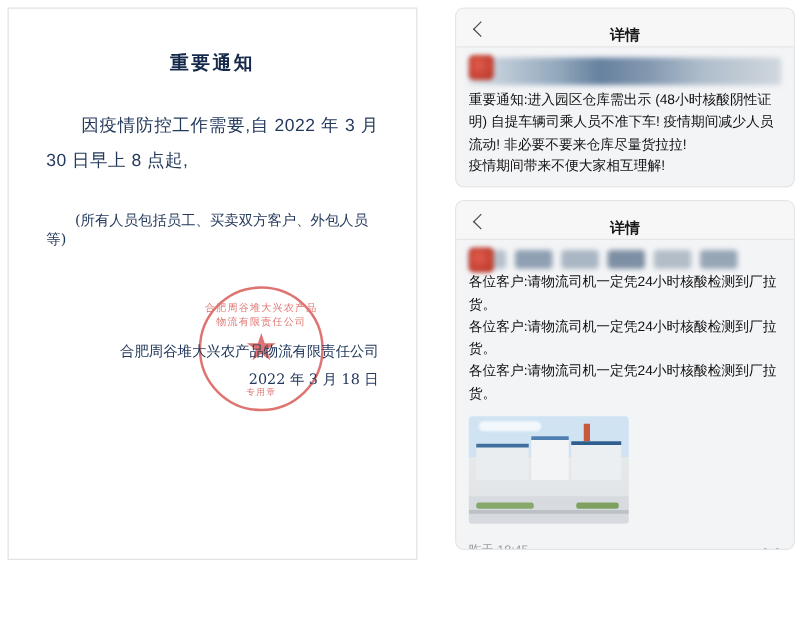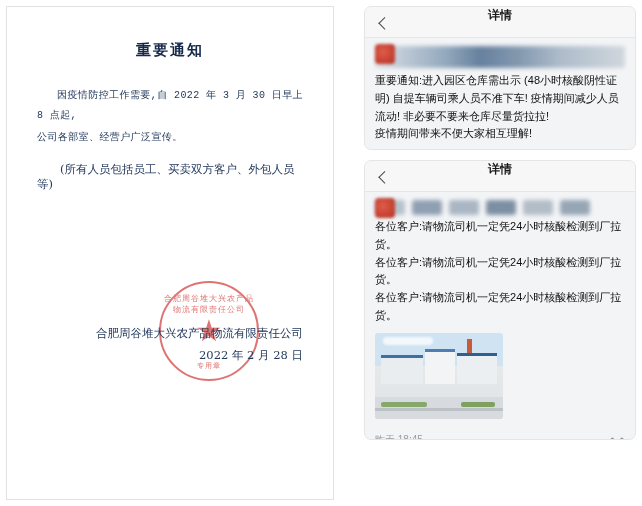--- a/index.html
+++ b/index.html
@@ -14,21 +14,21 @@
     position: relative;
     overflow: hidden;
   }
 
   
   .doc-card {
     position: absolute;
     left: 6px;
     top: 6px;
     width: 328px;
-    height: 494px;
+    height: 442px;
     background: #ffffff;
     border: 1px solid #e2e2e2;
     box-sizing: border-box;
   }
   .doc-inner {
     position: relative;
     width: 100%;
     height: 100%;
     padding: 34px 30px 0 30px;
     box-sizing: border-box;
@@ -37,39 +37,39 @@
   .doc-title {
     text-align: center;
     font-size: 15px;
     font-weight: bold;
     letter-spacing: 2px;
     color: #15294a;
     margin-bottom: 26px;
     font-family: "DejaVu Serif", serif;
   }
   .doc-body {
-    font-size: 10px;
+    font-size: 14px;
     line-height: 2.0;
     color: #23395c;
     text-align: justify;
-    font-family: Liberation Mono, monospace;
+    font-family: Liberation Sans, sans-serif;
     letter-spacing: 0.4px;
   }
   .doc-body p {
     margin: 0 0 2px 0;
     text-indent: 2em;
   }
   .doc-body p.noindent {
     text-indent: 0;
   }
   .doc-body .bold-line {
     font-weight: bold;
   }
   .doc-note {
-    margin-top: 14px;
+    margin-top: 27px;
     font-size: 11.5px;
     font-family: "DejaVu Serif", serif;
     color: #23395c;
     text-indent: 2em;
   }
   .sign-block {
     position: absolute;
     right: 30px;
     bottom: 132px;
     text-align: right;
@@ -122,21 +122,21 @@
   }
   #card-top { top: 6px; height: 144px; }
   #card-bottom { top: 160px; height: 280px; }
 
   .phone-header {
     position: relative;
     height: 30px;
     background: #f7f7f7;
     border-bottom: 1px solid #e6e6e6;
     display: flex;
-    align-items: flex-start;
+    align-items: flex-end;
     justify-content: center;
   }
   .phone-title {
     font-size: 12px;
     font-weight: bold;
     color: #1a1a1a;
   }
   .back-chevron {
     position: absolute;
     left: 12px;
@@ -262,33 +262,32 @@
   }
 </style>
 </head>
 <body>
 
 <div class="doc-card">
   <div class="doc-inner">
     <div class="doc-title">重要通知</div>
     <div class="doc-body">
       <p>因疫情防控工作需要,自 2022 年 3 月 30 日早上 8 点起,</p>
-      <p class="noindent">公司各部室、经营户广泛宣传。</p>
     </div>
     <div class="doc-note">(所有人员包括员工、买卖双方客户、外包人员等)</div>
 
     <div class="stamp">
       <div class="stamp-text-top">合肥周谷堆大兴农产品物流有限责任公司</div>
       <div class="stamp-star">★</div>
       <div class="stamp-text-bottom">专用章</div>
     </div>
 
     <div class="sign-block">
       <div>合肥周谷堆大兴农产品物流有限责任公司</div>
-      <div>2022 年 2 月 28 日</div>
+      <div>2022 年 3 月 18 日</div>
     </div>
   </div>
 </div>
 
 <div class="phone-card" id="card-top">
   <div class="phone-header">
     <div class="back-chevron"></div>
     <div class="phone-title">详情</div>
   </div>
   <div class="phone-body">

